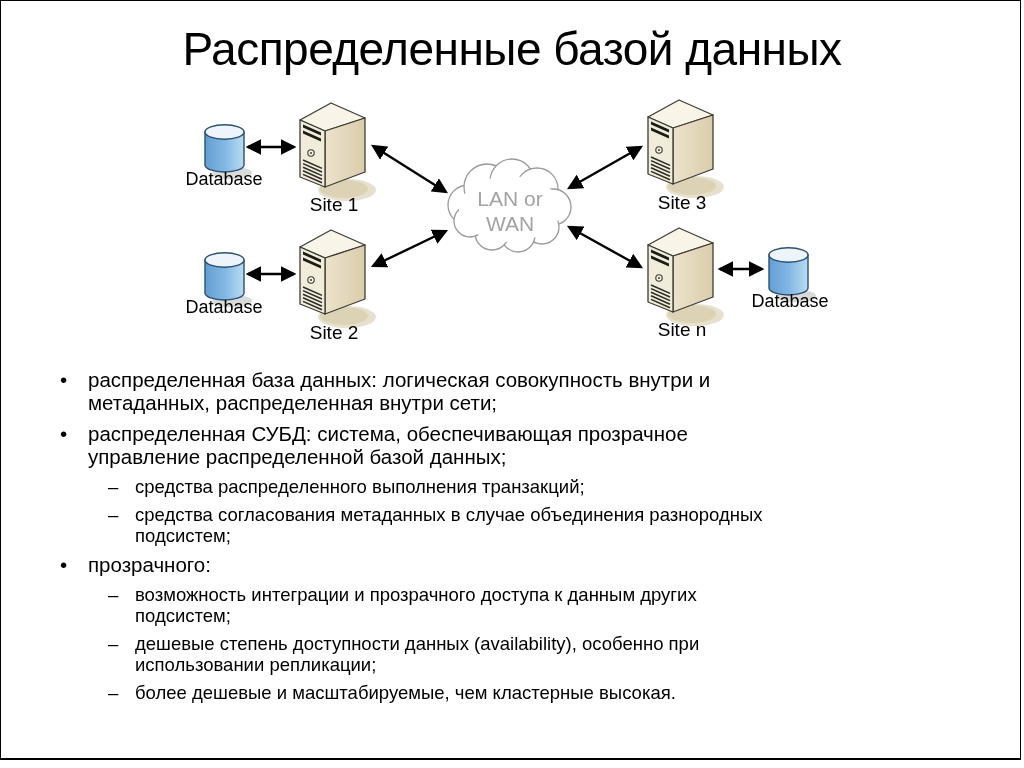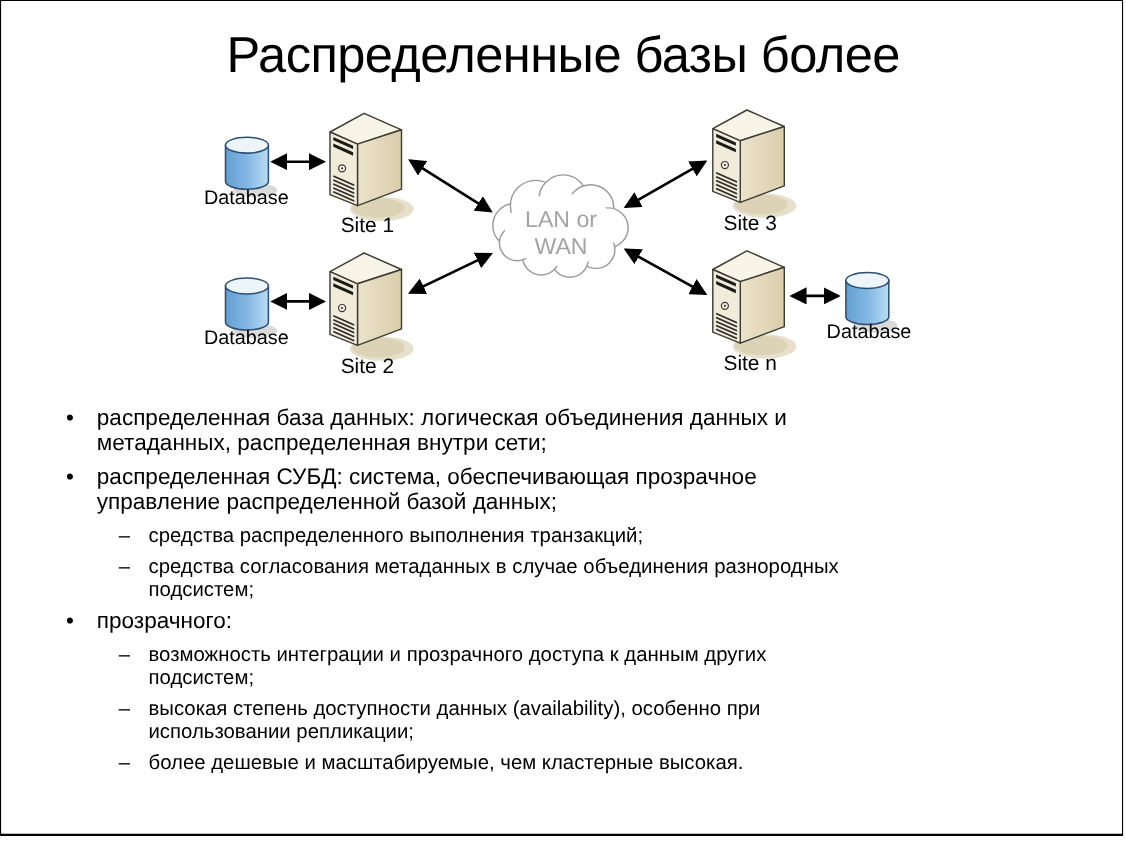--- a/index.html
+++ b/index.html
@@ -31,21 +31,21 @@
   .l1 .marker{left:60px;}
   .l2{font-size:18.5px;line-height:21px;margin-bottom:7px;}
   .l2 .txt{padding-left:135px;}
   .l2 .marker{left:108px;}
 </style>
 </head>
 <body>
 
 <div class="slide-frame"></div>
 
-<h1 class="title">Распределенные базы более</h1>
+<h1 class="title">Распределенные базой данных</h1>
 
 <svg class="diagram" viewBox="0 0 1024 270" xmlns="http://www.w3.org/2000/svg">
   <defs>
     <linearGradient id="dbGrad" x1="0" y1="0" x2="1" y2="0">
       <stop offset="0" stop-color="#639fd2"></stop>
       <stop offset="0.5" stop-color="#82b7e3"></stop>
       <stop offset="1" stop-color="#b9dcf2"></stop>
     </linearGradient>
     <linearGradient id="srvSide" x1="0" y1="0" x2="1" y2="0">
       <stop offset="0" stop-color="#ece3cb"></stop>
@@ -122,21 +122,21 @@
   <text class="node-label" x="790" y="217" text-anchor="middle">Database</text>
   <text class="site-label" x="334" y="121" text-anchor="middle">Site 1</text>
   <text class="site-label" x="334" y="249" text-anchor="middle">Site 2</text>
   <text class="site-label" x="682" y="119" text-anchor="middle">Site 3</text>
   <text class="site-label" x="682" y="246" text-anchor="middle">Site n</text>
 </svg>
 
 <div class="bullets">
   <div class="b l1">
     <span class="marker">•</span>
-    <span class="txt">распределенная база данных: логическая объединения данных и
+    <span class="txt">распределенная база данных: логическая совокупность внутри и
 метаданных, распределенная внутри сети;</span>
   </div>
   <div class="b l1">
     <span class="marker">•</span>
     <span class="txt">распределенная СУБД: система, обеспечивающая прозрачное
 управление распределенной базой данных;</span>
   </div>
   <div class="b l2">
     <span class="marker">–</span>
     <span class="txt">средства распределенного выполнения транзакций;</span>
@@ -150,20 +150,20 @@
     <span class="marker">•</span>
     <span class="txt">прозрачного:</span>
   </div>
   <div class="b l2">
     <span class="marker">–</span>
     <span class="txt">возможность интеграции и прозрачного доступа к данным других
 подсистем;</span>
   </div>
   <div class="b l2">
     <span class="marker">–</span>
-    <span class="txt">высокая степень доступности данных (availability), особенно при
+    <span class="txt">дешевые степень доступности данных (availability), особенно при
 использовании репликации;</span>
   </div>
   <div class="b l2">
     <span class="marker">–</span>
     <span class="txt">более дешевые и масштабируемые, чем кластерные высокая.</span>
   </div>
 </div>
 
 </body></html>

